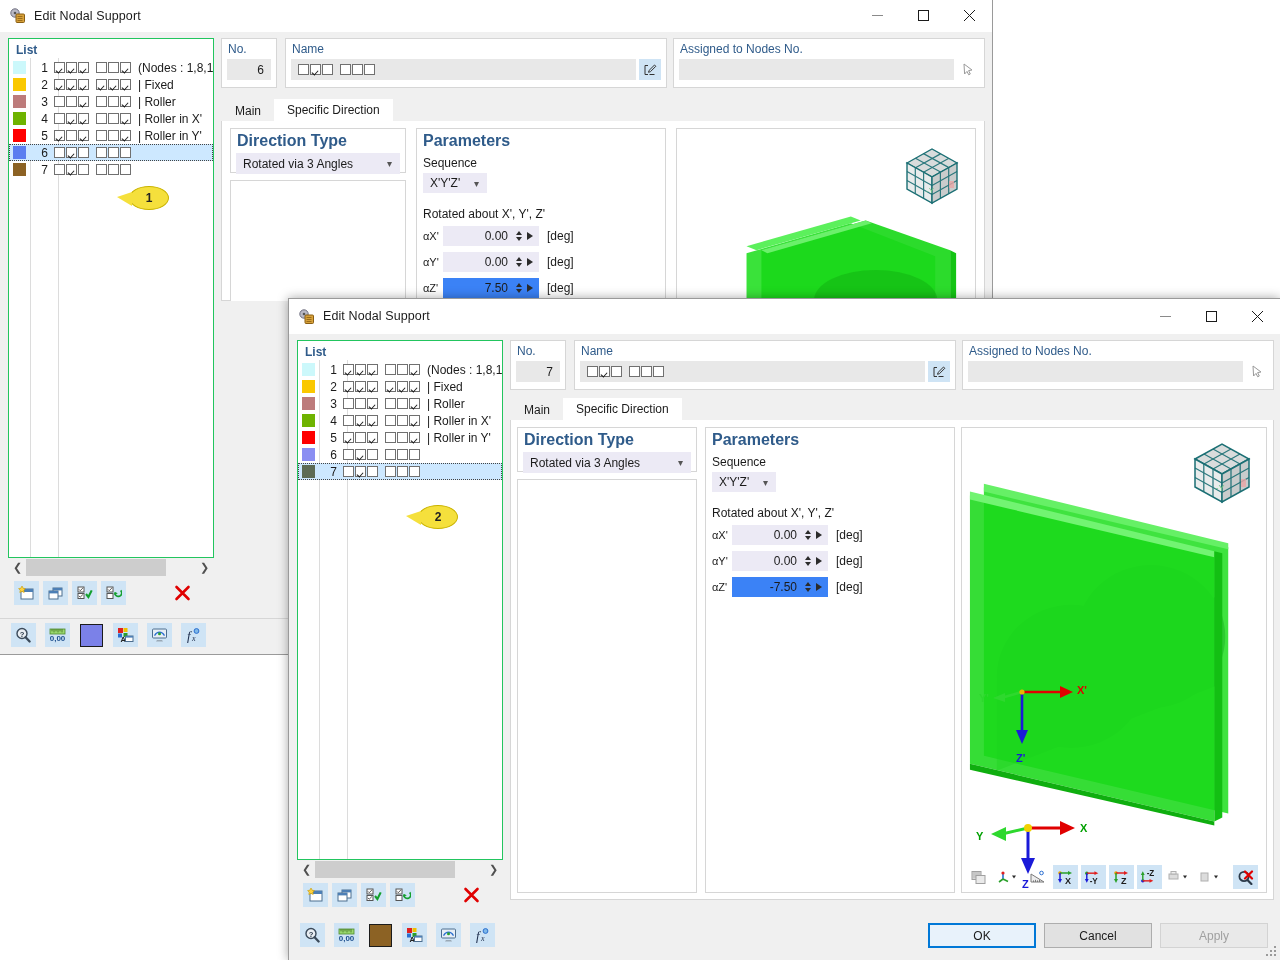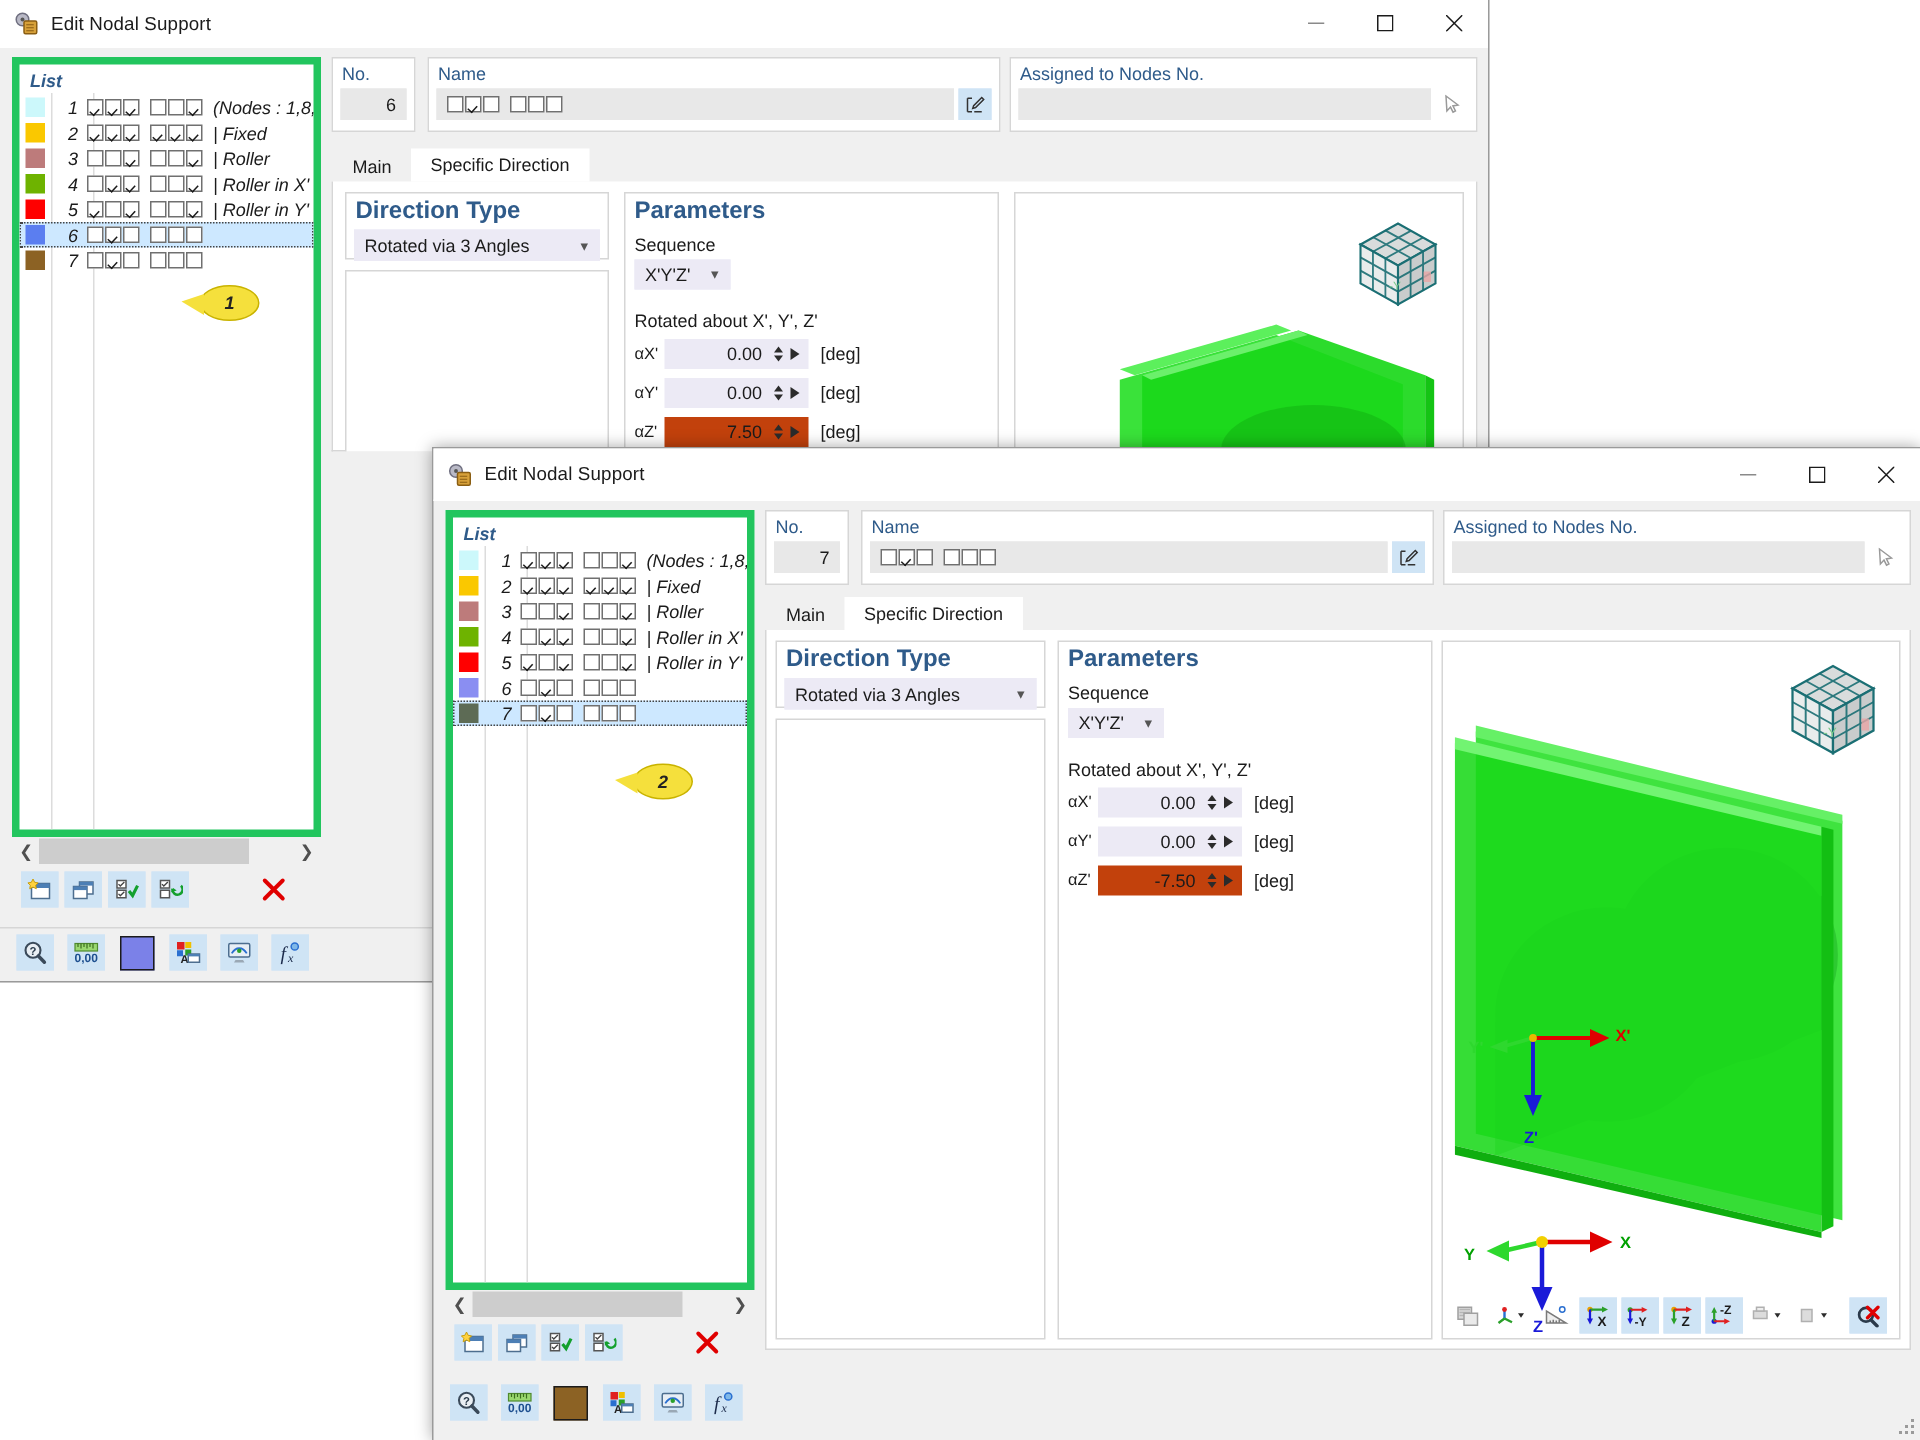--- a/index.html
+++ b/index.html
@@ -49,21 +49,21 @@
   }
   .combo{
     background:#eceaf5;border:1px solid #eceaf5;box-sizing:border-box;
     display:flex;align-items:center;padding-left:6px;font-size:12px;color:#1b1b1b;
   }
   .combo .chev{margin-left:auto;margin-right:7px;color:#555;font-size:10px;}
   .spin{
     background:#eceaf5;box-sizing:border-box;display:flex;align-items:center;
     justify-content:flex-end;font-size:12px;padding-right:2px;
   }
-  .spin.hl{background:#c2410c;}
+  .spin.hl{background:#3b82f6;}
   .spin .val{padding-right:5px;}
   .spin .arrows{
     display:flex;flex-direction:column;justify-content:center;align-items:center;
     width:11px;margin-right:3px;
   }
   .spin .arrows i{
     display:block;width:0;height:0;border-left:3.5px solid transparent;
     border-right:3.5px solid transparent;
   }
   .spin .arrows i.up{border-bottom:4px solid #2b2b2b;margin-bottom:2px;}
@@ -74,21 +74,21 @@
   }
   .unit{font-size:12px;color:#1b1b1b;}
   
   .tabstrip{position:absolute;display:flex;align-items:flex-end;height:22px;}
   .tab{
     height:21px;padding:0 13px;display:flex;align-items:center;font-size:12px;
     background:#f0f0f0;color:#1b1b1b;box-sizing:border-box;
   }
   .tab.active{background:#ffffff;height:22px;}
   
-  .listbox{background:#ffffff;border:5px solid #22c55e;box-sizing:border-box;position:absolute;overflow:hidden;font-style:italic;}
+  .listbox{background:#ffffff;border:1px solid #22c55e;box-sizing:border-box;position:absolute;overflow:hidden;}
   .list-title{color:#2f5b8a;font-weight:bold;font-size:12px;padding:4px 0 2px 7px;}
   .lrow{display:flex;align-items:center;height:17px;font-size:12px;white-space:nowrap;position:relative;}
   .lrow.sel{background:#cde8ff;}
   .lrow.sel.focus{outline:1px dotted #444;outline-offset:-1px;}
   .sw{width:13px;height:13px;margin-left:4px;flex:none;}
   .lnum{width:22px;text-align:right;margin-right:6px;flex:none;}
   .cbgrp{display:flex;gap:1px;}
   .cbgrp.second{margin-left:7px;}
   .cb{width:11px;height:11px;border:1px solid #707070;background:#ffffff;box-sizing:border-box;
       position:relative;flex:none;}
@@ -1002,20 +1002,25 @@
     </span>
     <span class="tbbtn">
       <svg width="17" height="16" viewBox="0 0 17 16">
         <text x="2" y="13" font-size="13" font-style="italic" font-family="Liberation Serif, serif" fill="#1b2a4a">f</text>
         <text x="7" y="14.2" font-size="8" font-style="italic" font-family="Liberation Serif, serif" fill="#1b2a4a">x</text>
         <circle cx="11.5" cy="4" r="2.4" fill="#7fb8e8" stroke="#2a6fd0"></circle>
       </svg>
     </span>
   </div>
 
+  <div style="position:absolute;right:12px;top:624px;display:flex;gap:8px;">
+    <span class="dlgbtn default">OK</span>
+    <span class="dlgbtn">Cancel</span>
+    <span class="dlgbtn disabled">Apply</span>
+  </div>
 
   <div class="grip">
     <i style="left:8px;top:0"></i>
       <i style="left:4px;top:4px"></i>
       <i style="left:8px;top:4px"></i>
     <i style="left:0;top:8px"></i>
       <i style="left:4px;top:8px"></i>
       <i style="left:8px;top:8px"></i>
   </div>
 </div>

